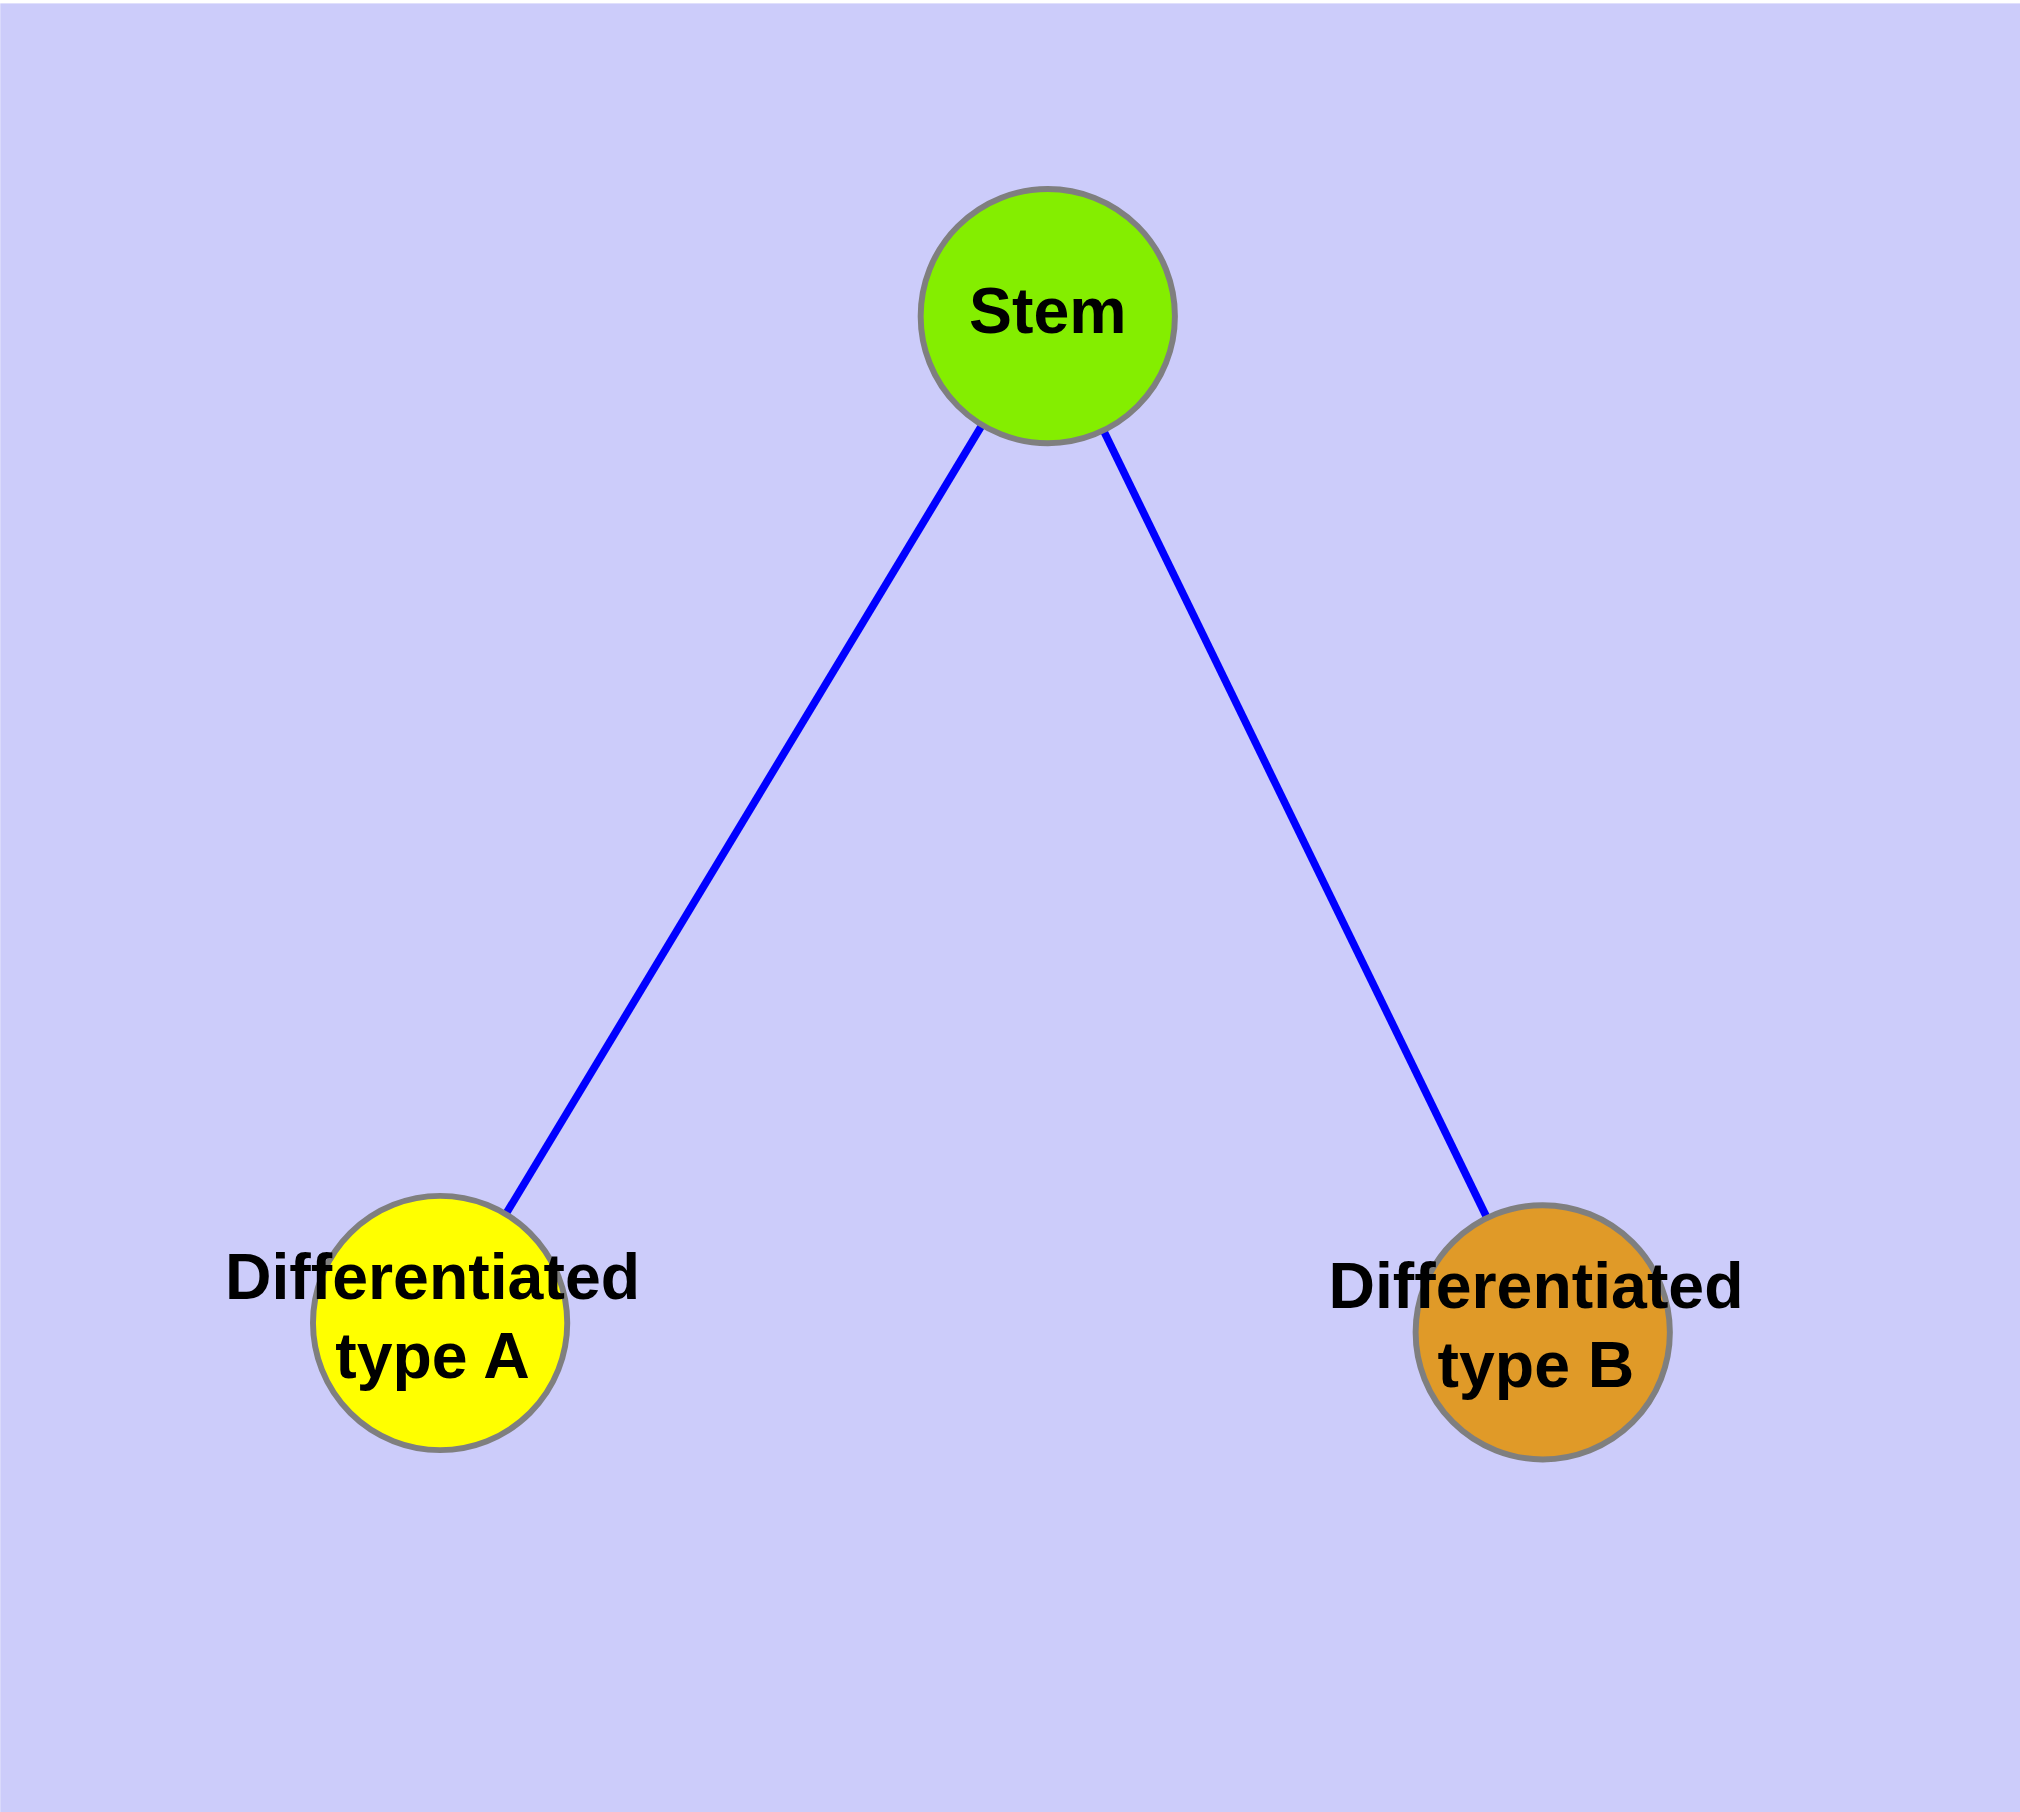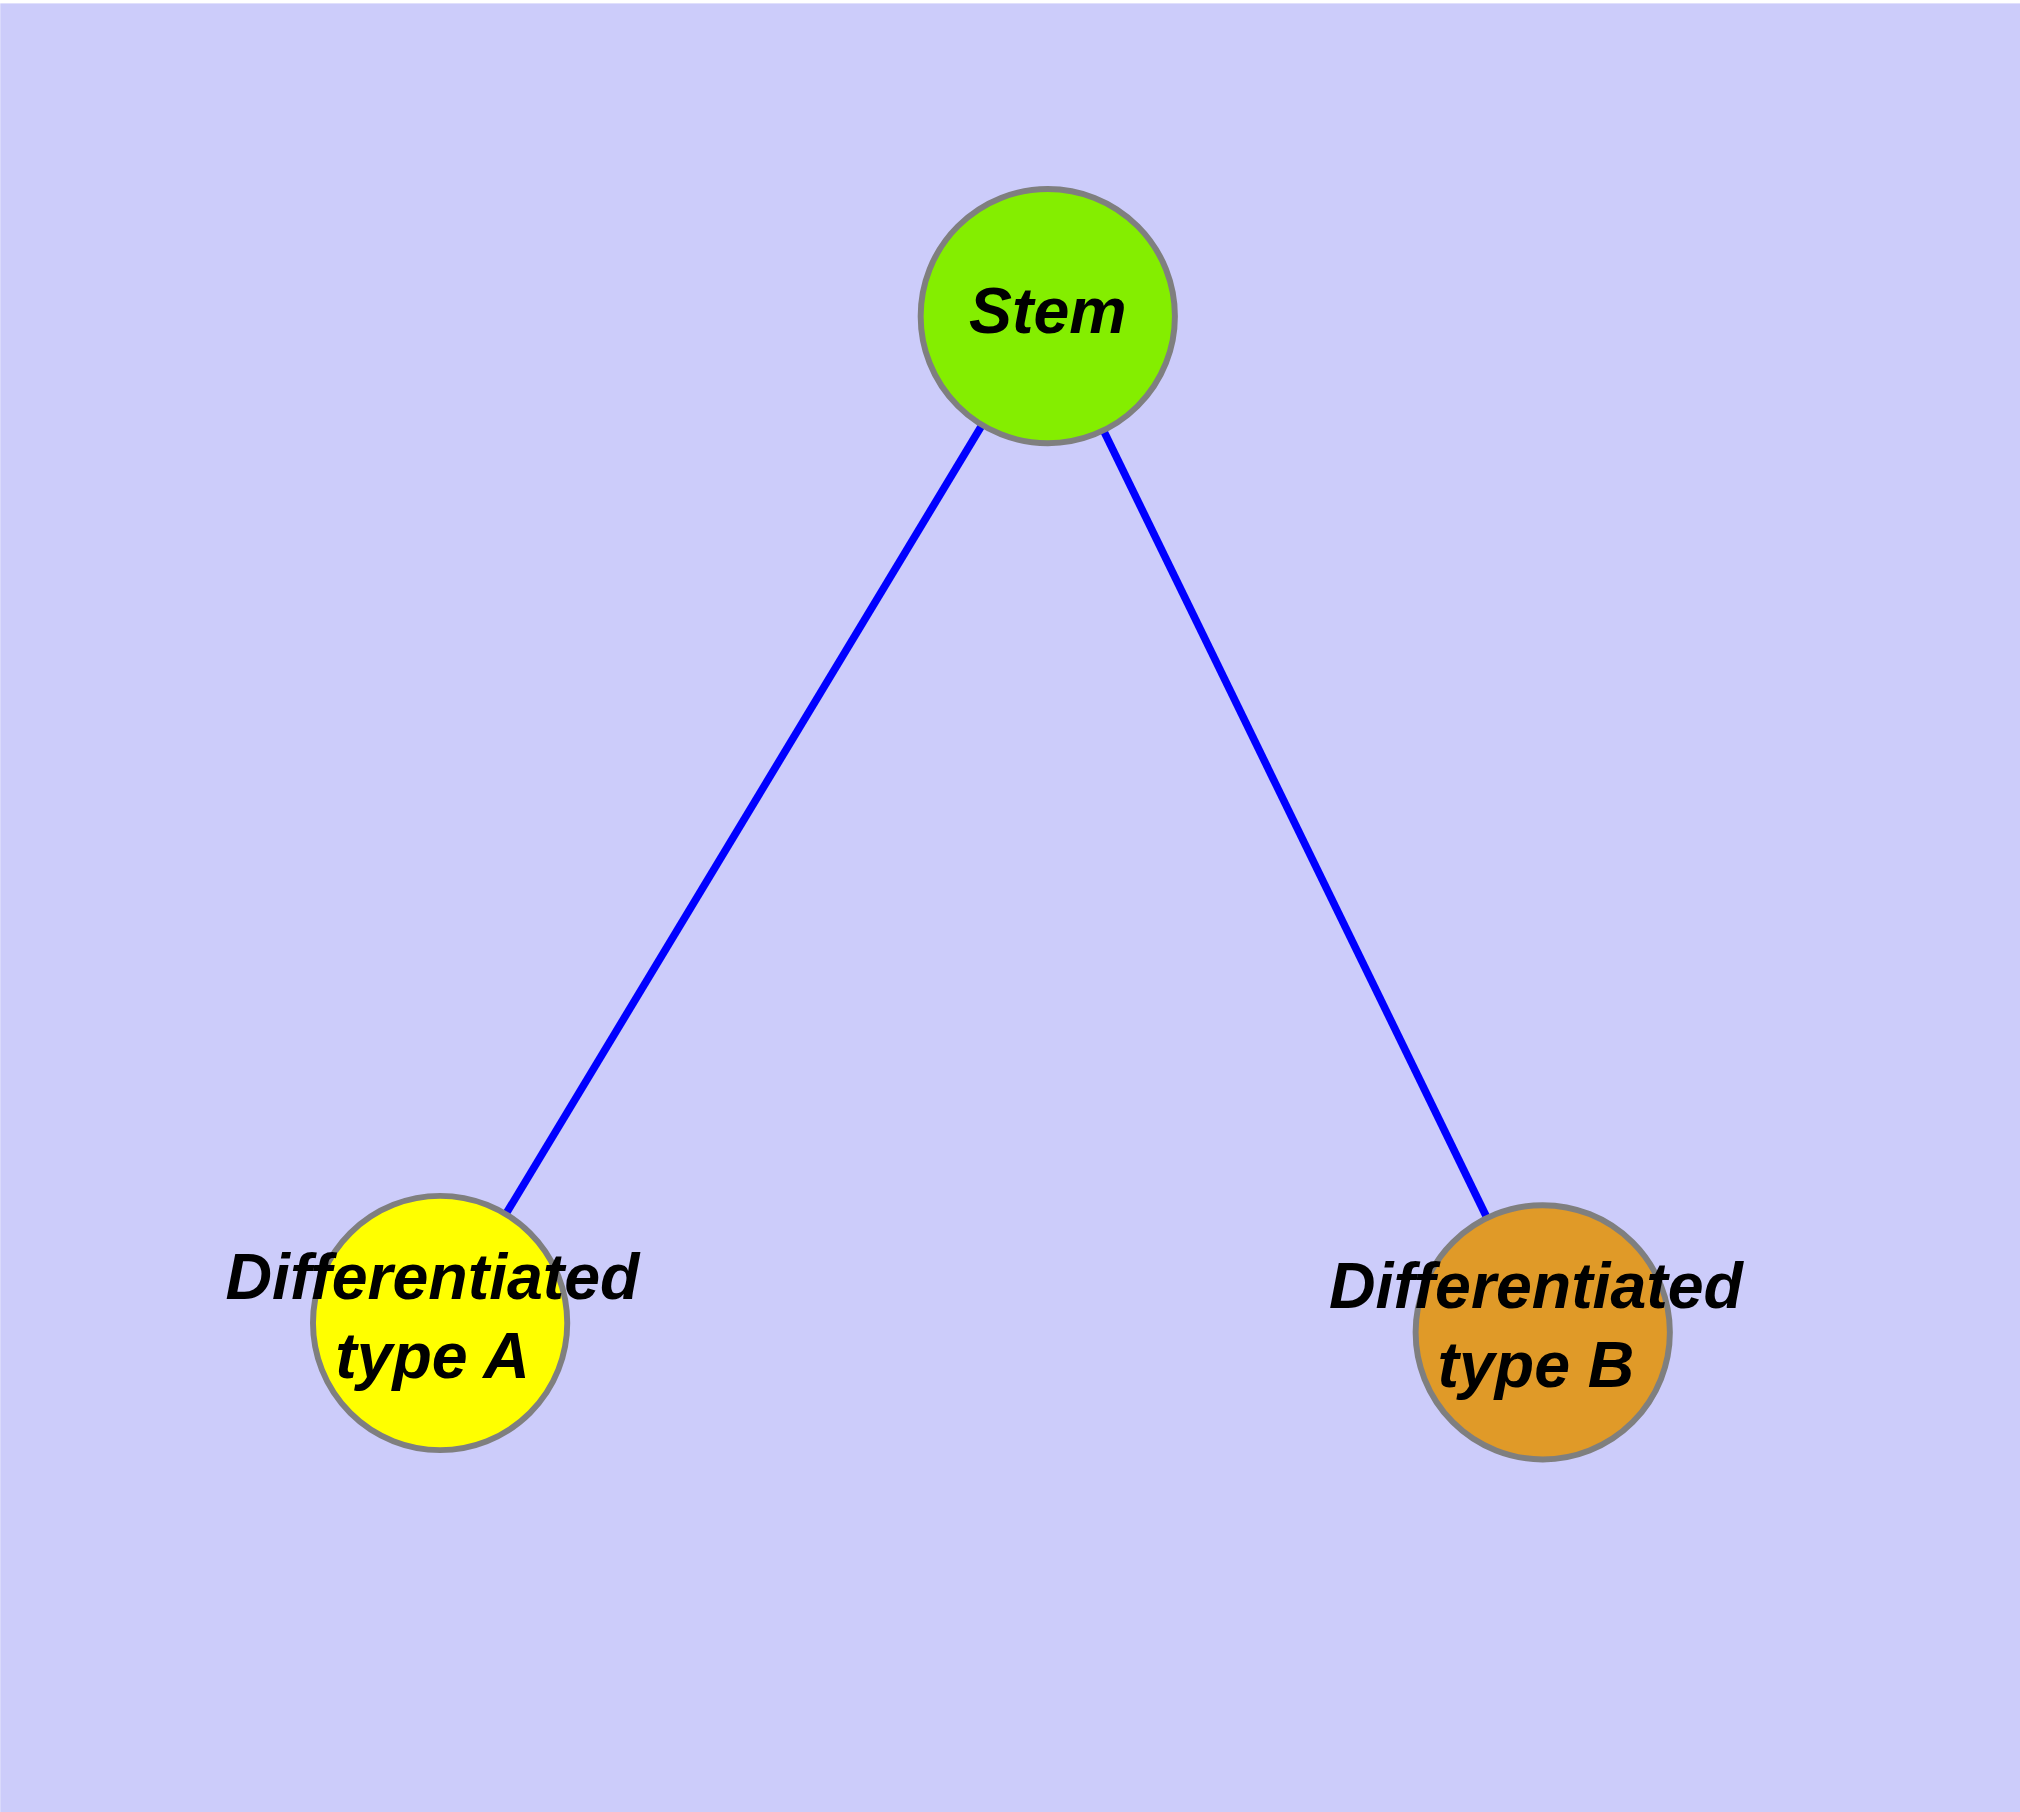--- a/index.html
+++ b/index.html
@@ -33,21 +33,21 @@
     font-weight: bold;
     fill: #000000;
     dominant-baseline: middle;
     text-anchor: middle;
     white-space: pre;
   }
 </style>
 </head>
 <body style="width: 2021px; height: 1812px;">
 
-<div id="canvas" style="width: 2021px; height: 1812px; background: rgb(255, 255, 255); font-style: italic;">
+<div id="canvas" style="width: 2021px; height: 1812px; background: rgb(255, 255, 255);">
   <svg id="graph-svg" viewBox="0 0 2384 2138" xmlns="http://www.w3.org/2000/svg">
 
     <rect id="bg-rect" x="0" y="4" width="2384" height="2134" fill="#ccccfa"></rect>
 
     <g id="edges-layer">
         <line x1="1159.5254965819681" y1="499.71089269263877" x2="595.474503418032" y2="1434.2891073073613" stroke="#0000ff" stroke-width="9" stroke-linecap="butt"></line>
         <line x1="1300.807976183589" y1="506.0561017878825" x2="1755.192023816411" y2="1438.9438982121176" stroke="#0000ff" stroke-width="9" stroke-linecap="butt"></line>
       </g>
     <g id="nodes-layer">
         <circle cx="1236" cy="373" r="150" fill="#84ee00" stroke="#7f7f7f" stroke-width="7"></circle>

